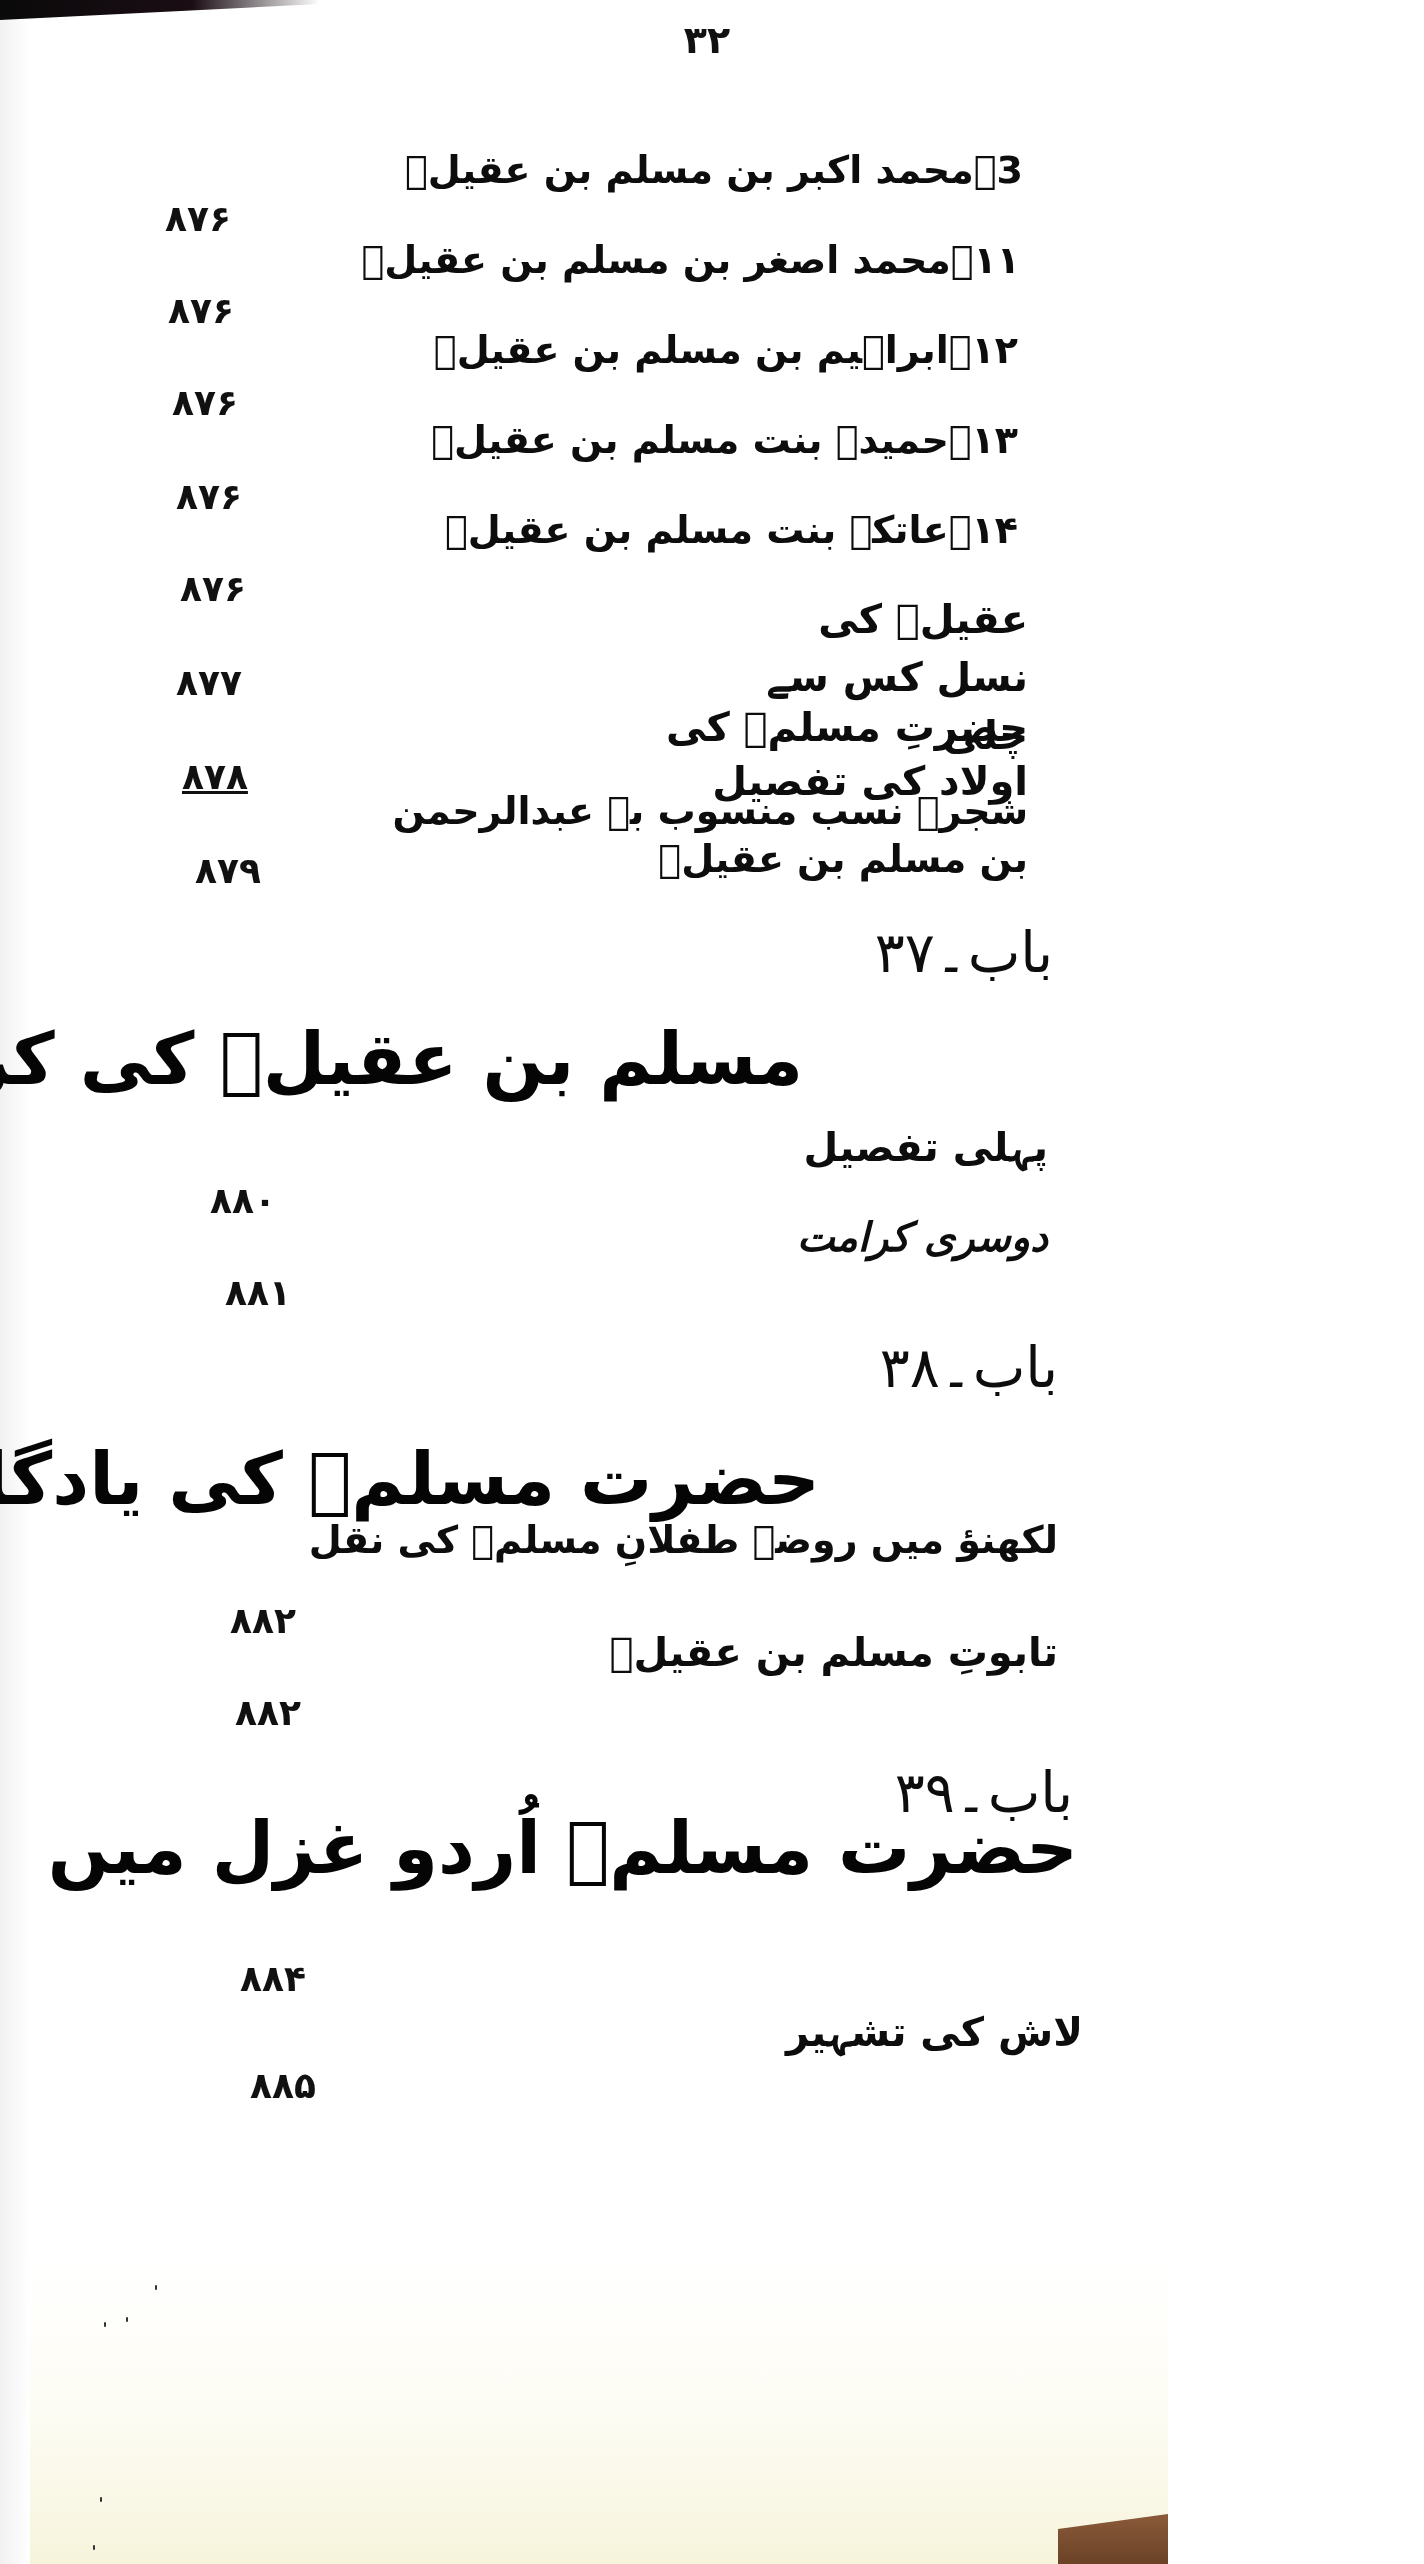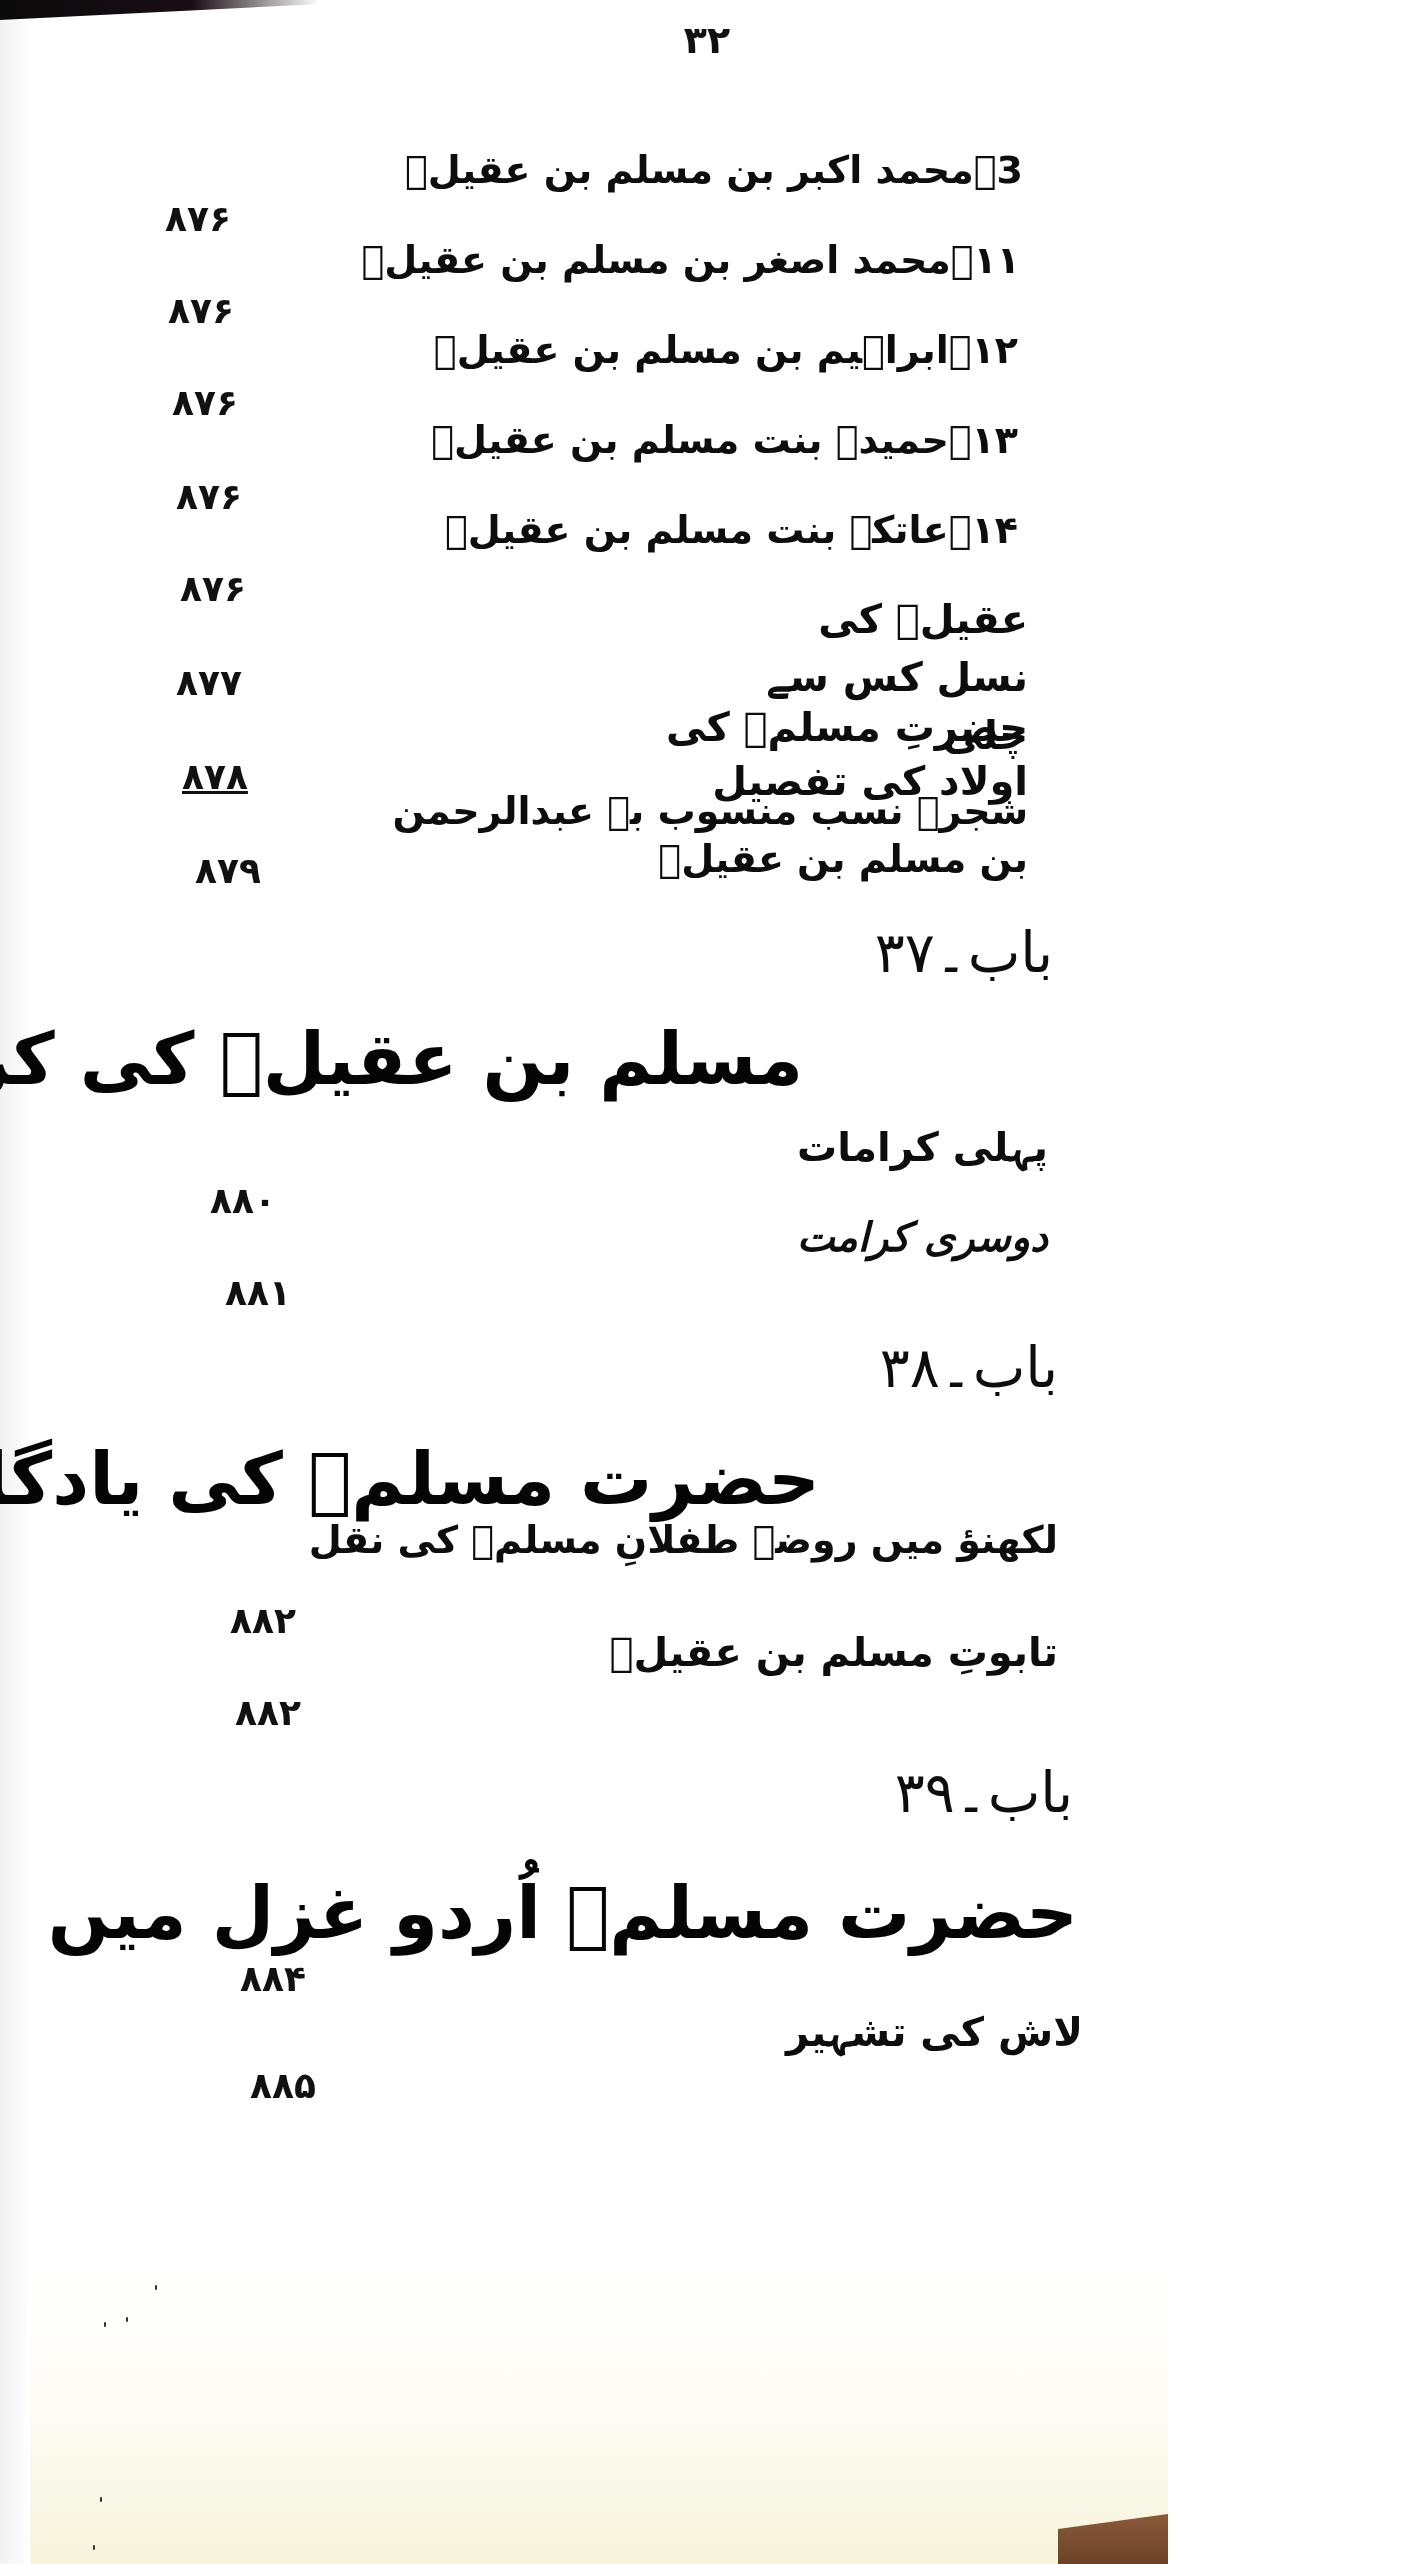--- a/index.html
+++ b/index.html
@@ -128,37 +128,37 @@
 
   <div class="entry" style="top:700px; right:140px; font-size:40px; line-height:1.35; width:420px; white-space:normal;">حضرتِ مسلمؑ کی اولاد کی تفصیل</div>
   <div class="pg" style="top:756px; left:182px;text-decoration:underline;">۸۷۸</div>
 
   <div class="entry" style="top:788px; right:140px; font-size:38px; line-height:1.25; width:640px; white-space:normal;">شجرۂ نسب منسوب بہ عبدالرحمن بن مسلم بن عقیلؑ</div>
   <div class="pg" style="top:850px; left:195px;">۸۷۹</div>
 
   <div class="chapter-label" style="top:920px; right:115px;">باب۔۳۷</div>
   <div class="chapter-title" style="top:1020px; right:365px;">مسلم بن عقیلؑ کی کرامات</div>
 
-  <div class="entry" style="top:1125px; right:120px; font-size:40px;">پہلی کرامات</div>
+  <div class="entry" style="top:1125px; right:120px; font-size:40px;">پہلی تفصیل</div>
   <div class="pg" style="top:1180px; left:210px;">۸۸۰</div>
 
   <div class="entry" style="top:1215px; right:120px; font-size:40px;font-style:italic;">دوسری کرامت</div>
   <div class="pg" style="top:1272px; left:225px;">۸۸۱</div>
 
   <div class="chapter-label" style="top:1335px; right:110px;">باب۔۳۸</div>
   <div class="chapter-title" style="top:1440px; right:348px;">حضرت مسلمؑ کی یادگاریں</div>
 
   <div class="entry" style="top:1520px; right:110px; font-size:38px;">لکھنؤ میں روضۂ طفلانِ مسلمؑ کی نقل</div>
   <div class="pg" style="top:1600px; left:230px;">۸۸۲</div>
 
   <div class="entry" style="top:1630px; right:110px; font-size:40px;">تابوتِ مسلم بن عقیلؑ</div>
   <div class="pg" style="top:1692px; left:235px;">۸۸۲</div>
 
   <div class="chapter-label" style="top:1760px; right:95px;">باب۔۳۹</div>
-  <div class="chapter-title" style="top:1874px; right:90px;">حضرت مسلمؑ اُردو غزل میں</div>
+  <div class="chapter-title" style="top:1809px; right:90px;">حضرت مسلمؑ اُردو غزل میں</div>
 
   <div class="pg" style="top:1958px; left:240px;">۸۸۴</div>
   <div class="entry" style="top:2010px; right:85px; font-size:40px;">لاش کی تشہیر</div>
 
   <div class="pg" style="top:2065px; left:250px;">۸۸۵</div>
 
   <div class="speck" style="left:155px; top:2285px;"></div>
   <div class="speck" style="left:104px; top:2322px;"></div>
   <div class="speck" style="left:126px; top:2317px;"></div>
   <div class="speck" style="left:100px; top:2497px;"></div>

